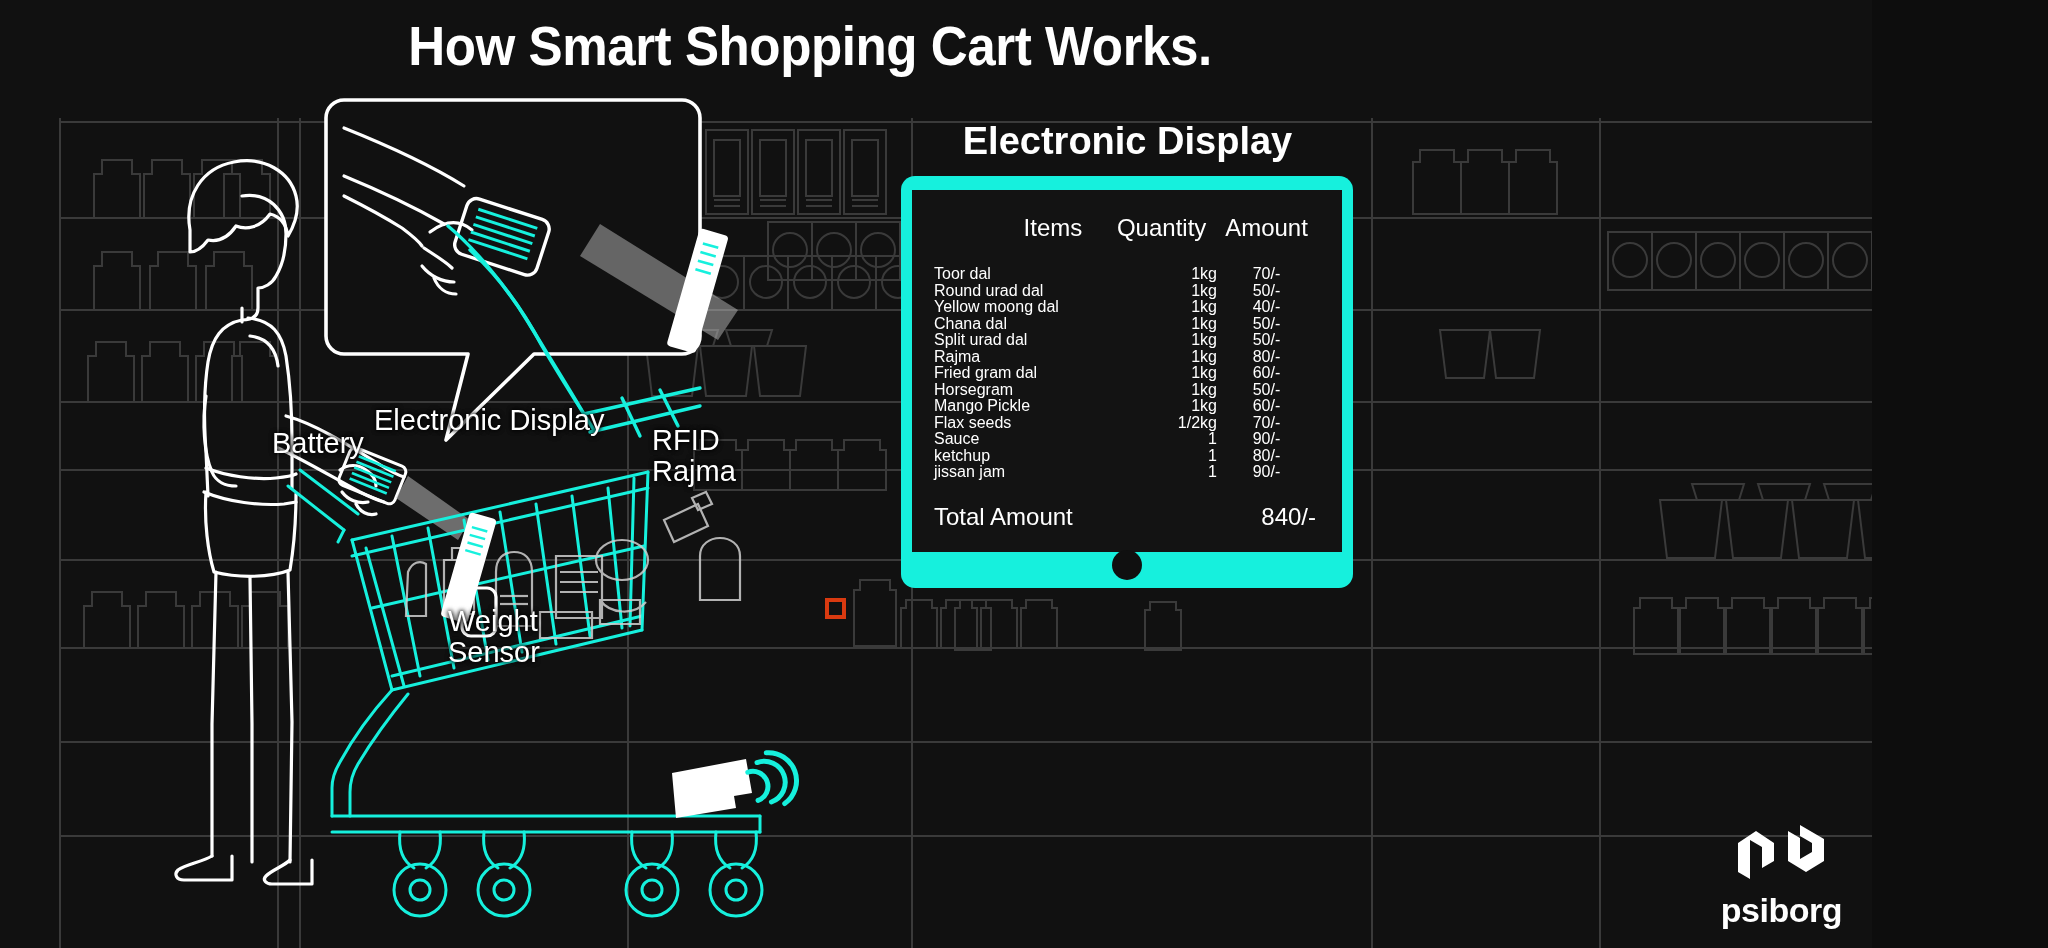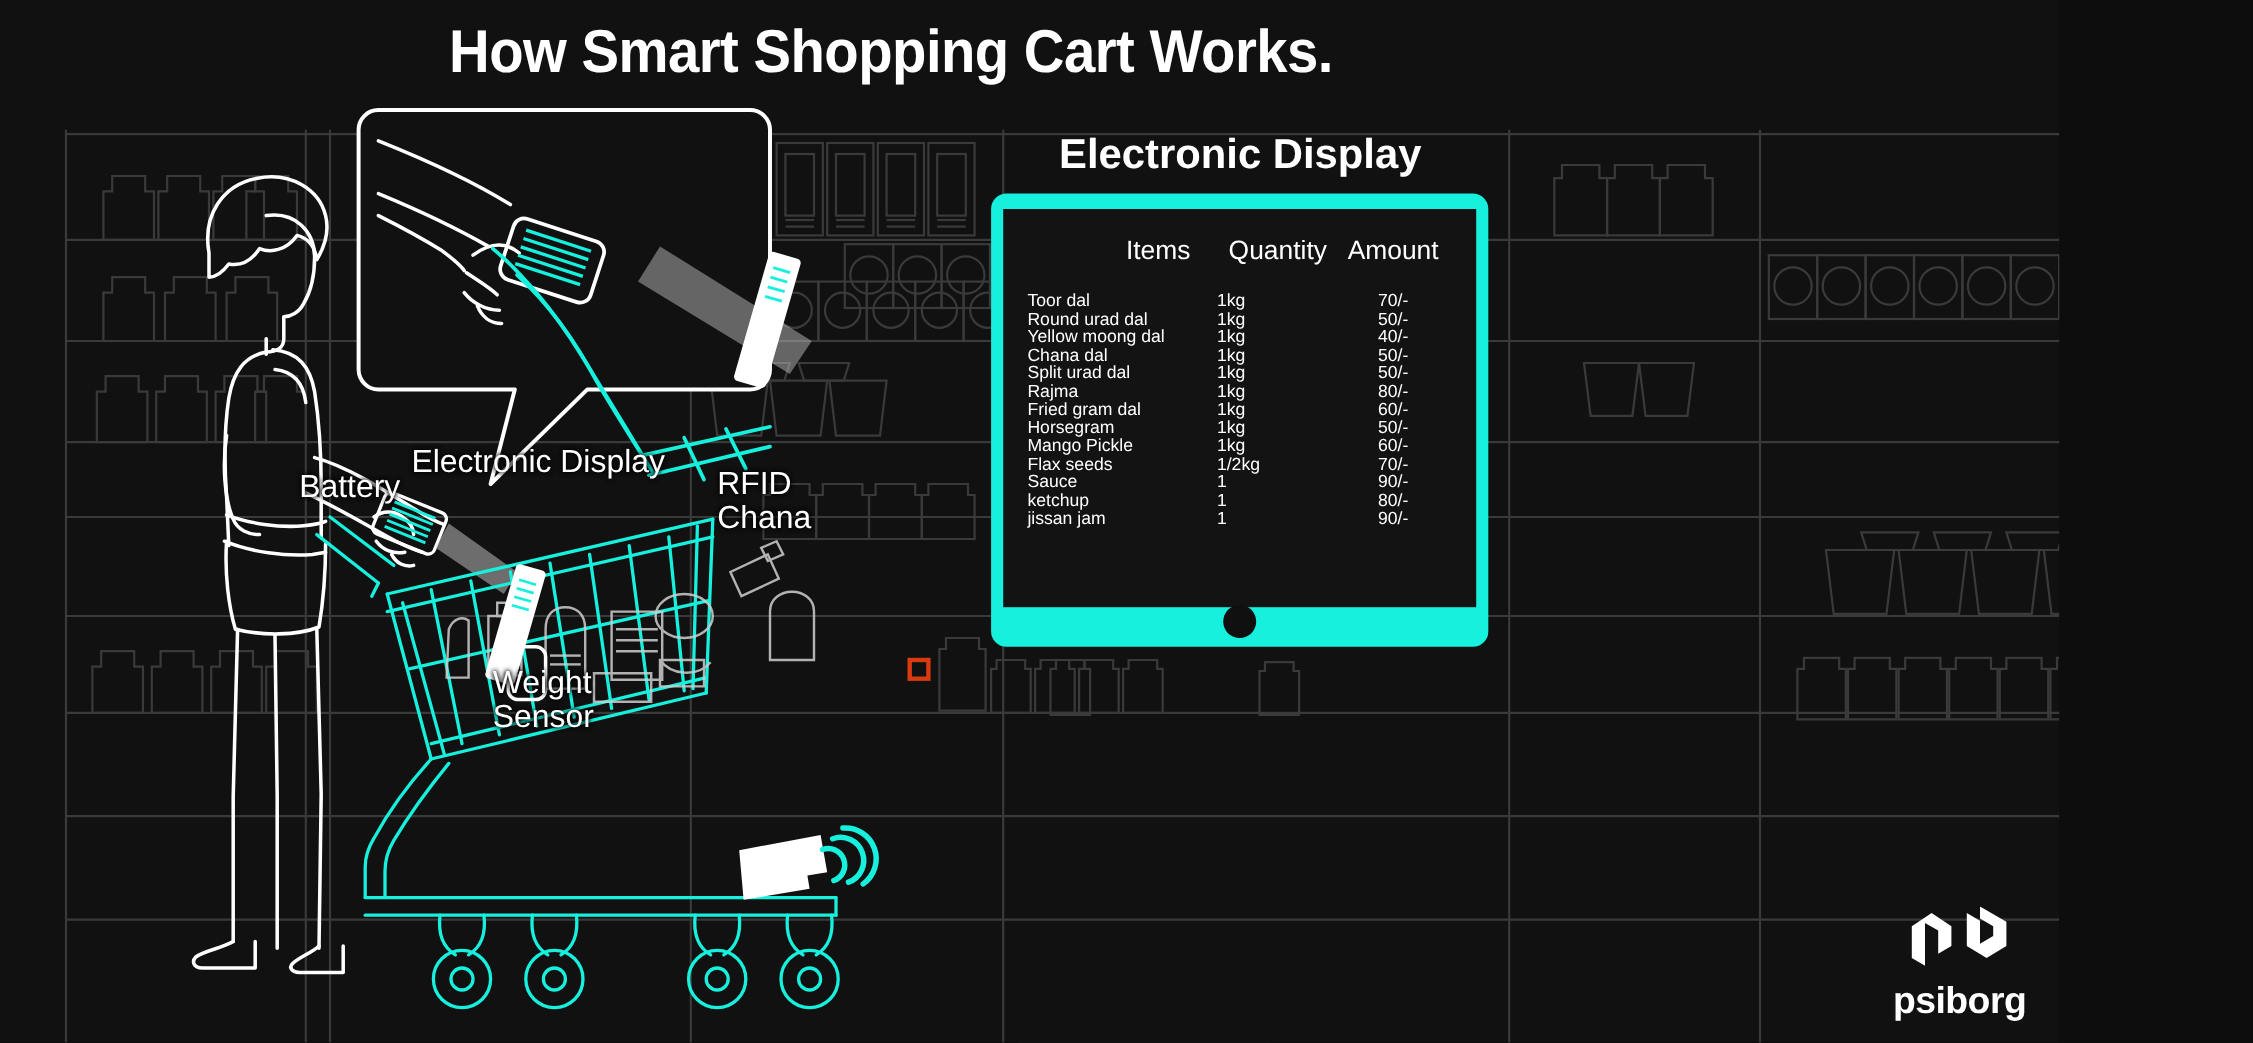--- a/index.html
+++ b/index.html
@@ -102,21 +102,21 @@
   }
   .bill-table th.c-qty { text-align: center; padding-left: 24px; }
   .bill-table th.c-amt { text-align: center; padding-right: 4px; }
   .bill-table td {
     color: #ffffff;
     font-size: 16px;
     line-height: 16.5px;
     padding: 0;
     white-space: nowrap;
   }
-  .bill-table td.c-qty { padding-left: 24px; }
+  .bill-table td.c-qty { padding-left: 24px; text-align: right; }
   .bill-table td.c-amt { text-align: center; padding-right: 4px; }
 
   #total-row {
     display: flex;
     justify-content: space-between;
     align-items: baseline;
     margin-top: 22px;
     color: #ffffff;
     font-size: 24px;
     padding-right: 4px;
@@ -499,21 +499,21 @@
           <line x1="7" y1="32" x2="23" y2="32"></line>
           <line x1="7" y1="41" x2="23" y2="41"></line>
         </g>
       </g>
     </g>
   </svg>
 
   <div class="lbl" id="lbl-electronic-display">Electronic Display</div>
   <div class="lbl" id="lbl-battery">Battery</div>
   <div class="lbl" id="lbl-rfid">RFID
-Chana</div>
+Rajma</div>
   <div class="lbl" id="lbl-weight">Weight
 Sensor</div>
 
   <div id="display-heading">Electronic Display</div>
 
   <div id="tablet">
     <div id="tablet-screen">
       <table class="bill-table">
         <thead>
           <tr>
@@ -583,20 +583,24 @@
               <td class="c-qty">1</td>
               <td class="c-amt">80/-</td>
             </tr>
             <tr>
               <td class="c-item">jissan jam</td>
               <td class="c-qty">1</td>
               <td class="c-amt">90/-</td>
             </tr>
           </tbody>
       </table>
+      <div id="total-row">
+        <span>Total Amount</span>
+        <span>840/-</span>
+      </div>
     </div>
     <div id="home-button"></div>
   </div>
 
   <div id="logo">
     <svg width="98" height="60" viewBox="0 0 98 60">
       <path d="M6 18 L24 6 L42 18 L42 36 L30 43 L30 22 L18 15 L18 54 L6 47 Z" fill="#ffffff"></path>
       <path d="M56 6 L68 13 L68 34 L80 27 L80 18 L68 11 L68 0 L92 14 L92 36 L74 47 L56 36 Z" fill="#ffffff"></path>
     </svg>
     <div id="logo-word">psiborg</div>

